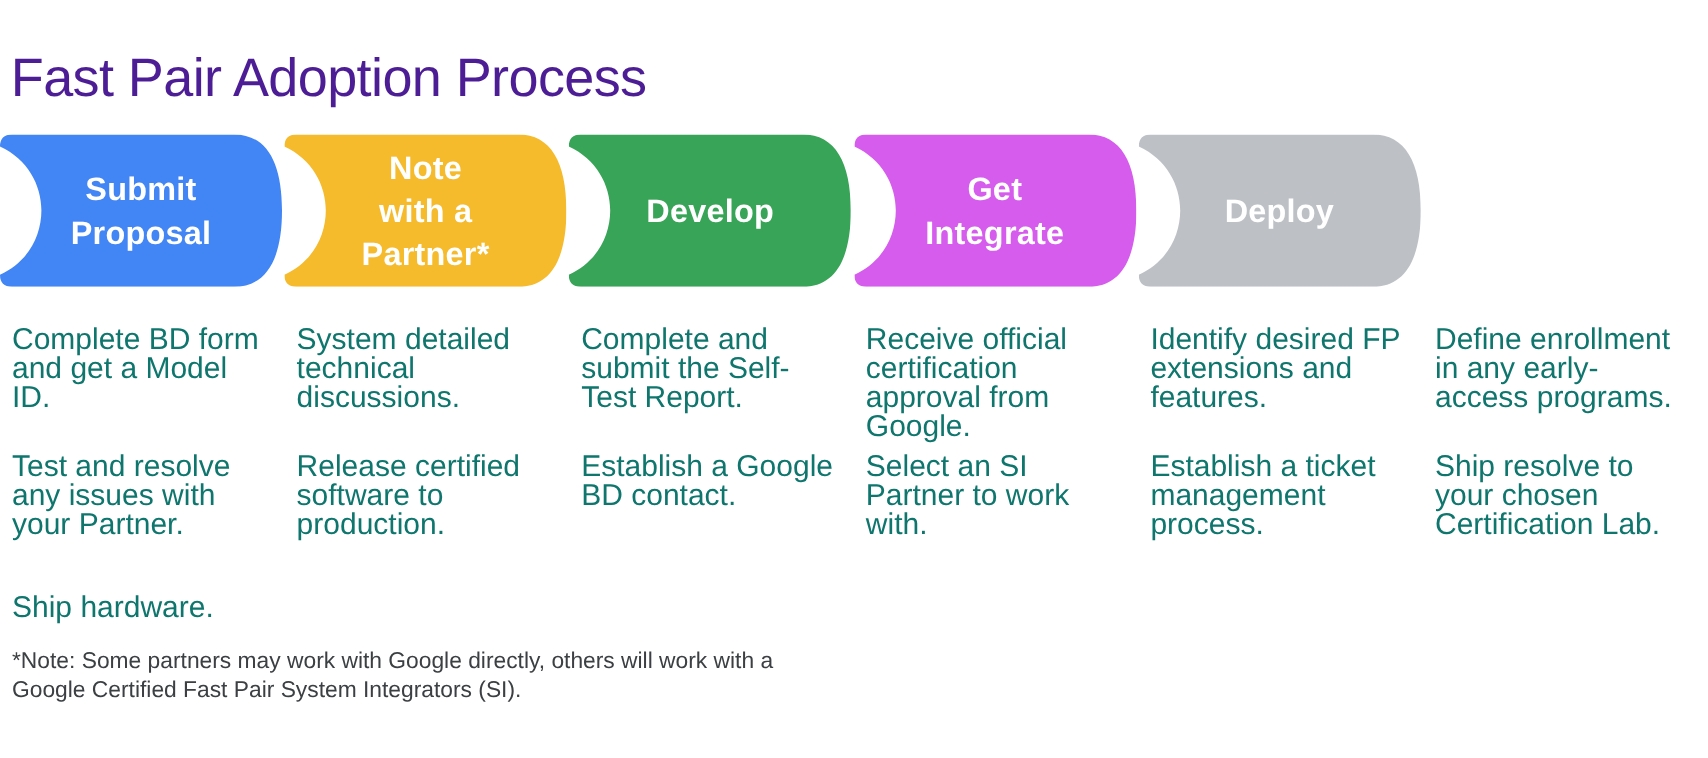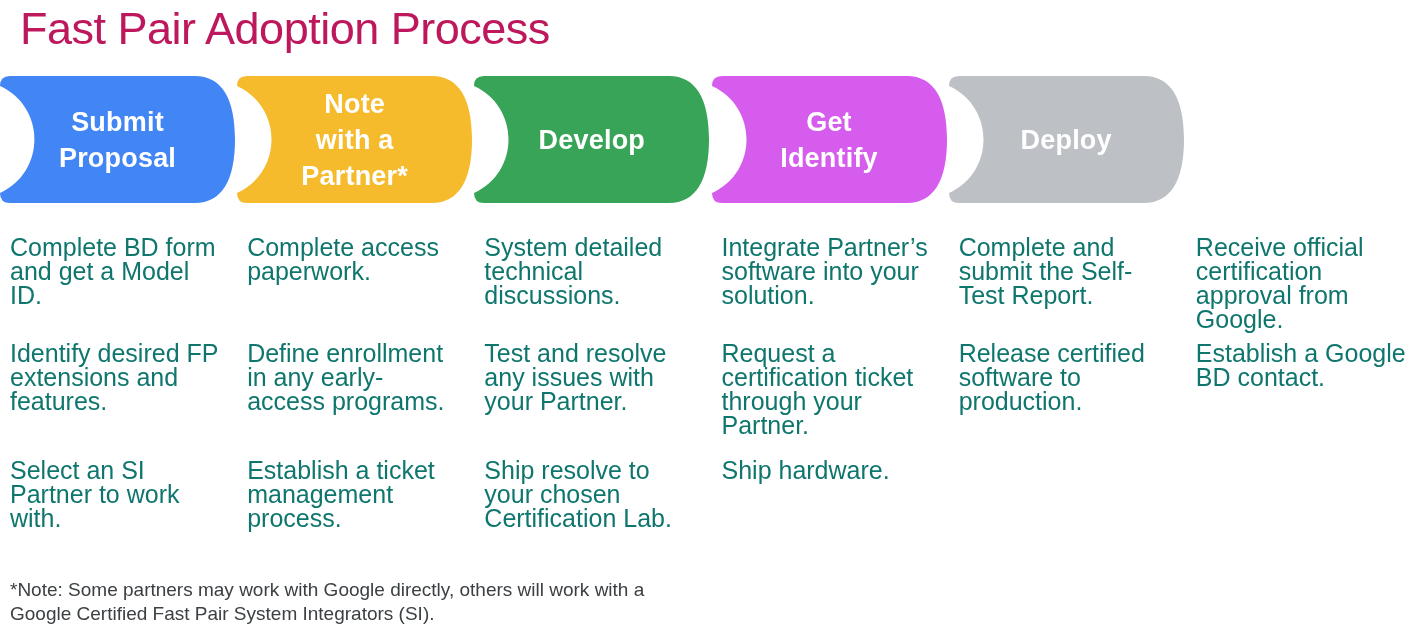--- a/index.html
+++ b/index.html
@@ -9,24 +9,25 @@
     height: 632px;
     overflow: hidden;
     font-family: "Liberation Sans", "DejaVu Sans", sans-serif;
   }
   .page { width: 1423px; height: 632px; position: relative; }
 
   
   .page-title {
     font-size: 45px;
     font-weight: 400;
-    color: #be185d;
+    color: #4c1d95;
     letter-spacing: -0.5px;
-    padding: 2px 0 0 20px;
+    padding: 2px 0 0 9px;
     line-height: 54px;
+    margin-top: 36px;
   }
 
   
   .stage-band {
     margin-top: 20px;
     display: grid;
     grid-template-columns: repeat(6, 1fr);
     width: 1423px;
   }
   .stage { position: relative; width: 237px; height: 127px; }
@@ -56,21 +57,21 @@
   }
   .step-cell {
     font-size: 25px;
     line-height: 24px;
     color: #0f766e;
     padding: 0 14px 0 10px;
   }
 
   
   .footnote {
-    margin-top: 48px;
+    margin-top: 22px;
     padding-left: 10px;
     max-width: 710px;
     font-size: 19px;
     line-height: 24px;
     color: #3C4043;
   }
 </style>
 </head>
 <body>
 
@@ -103,45 +104,42 @@
         <path d="M 10 0 H 195 C 222 0 235 23 235 63.5 C 235 104 222 127 195 127 H 10 Q 0 127 0 117 C 46 96 46 31 0 10 Q 0 0 10 0 Z" fill="#38A457"></path>
       </svg>
       <div class="stage-label">Develop</div>
     </div>
 
     <div class="stage">
       <svg width="235" height="127" viewBox="0 0 235 127">
         <path d="M 10 0 H 195 C 222 0 235 23 235 63.5 C 235 104 222 127 195 127 H 10 Q 0 127 0 117 C 46 96 46 31 0 10 Q 0 0 10 0 Z" fill="#D55CEC"></path>
       </svg>
       <div class="stage-label">Get
-Identify</div>
+Integrate</div>
     </div>
 
     <div class="stage">
       <svg width="235" height="127" viewBox="0 0 235 127">
         <path d="M 10 0 H 195 C 222 0 235 23 235 63.5 C 235 104 222 127 195 127 H 10 Q 0 127 0 117 C 46 96 46 31 0 10 Q 0 0 10 0 Z" fill="#BDC1C6"></path>
       </svg>
       <div class="stage-label">Deploy</div>
     </div>
 
   </div>
 
   <div class="steps-grid">
 
     <div class="step-cell">Complete BD form and get a Model ID.</div>
-    <div class="step-cell">Complete access paperwork.</div>
     <div class="step-cell">System detailed technical discussions.</div>
-    <div class="step-cell">Integrate Partner’s software into your solution.</div>
     <div class="step-cell">Complete and submit the Self-Test Report.</div>
     <div class="step-cell">Receive official certification approval from Google.</div>
 
     <div class="step-cell">Identify desired FP extensions and features.</div>
     <div class="step-cell">Define enrollment in any early-access programs.</div>
     <div class="step-cell">Test and resolve any issues with your Partner.</div>
-    <div class="step-cell">Request a certification ticket through your Partner.</div>
     <div class="step-cell">Release certified software to production.</div>
 
     <div class="step-cell">Establish a Google BD contact.</div>
     <div class="step-cell">Select an SI Partner to work with.</div>
     <div class="step-cell">Establish a ticket management process.</div>
     <div class="step-cell">Ship resolve to your chosen Certification Lab.</div>
     <div class="step-cell">Ship hardware.</div>
   </div>
 
   <div class="footnote">*Note: Some partners may work with Google directly, others will work with a Google Certified Fast Pair System Integrators (SI).</div>

